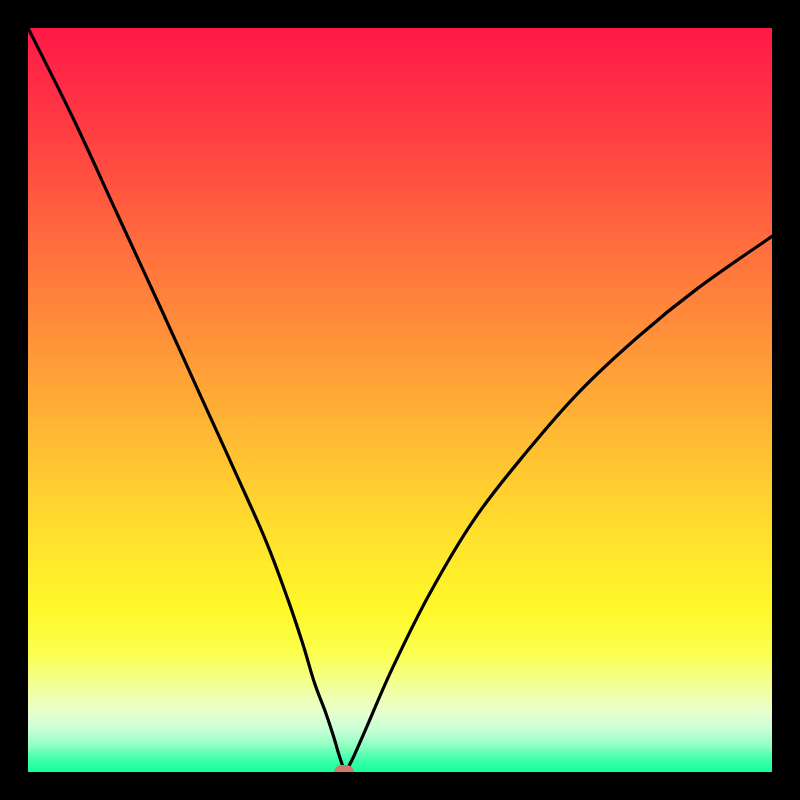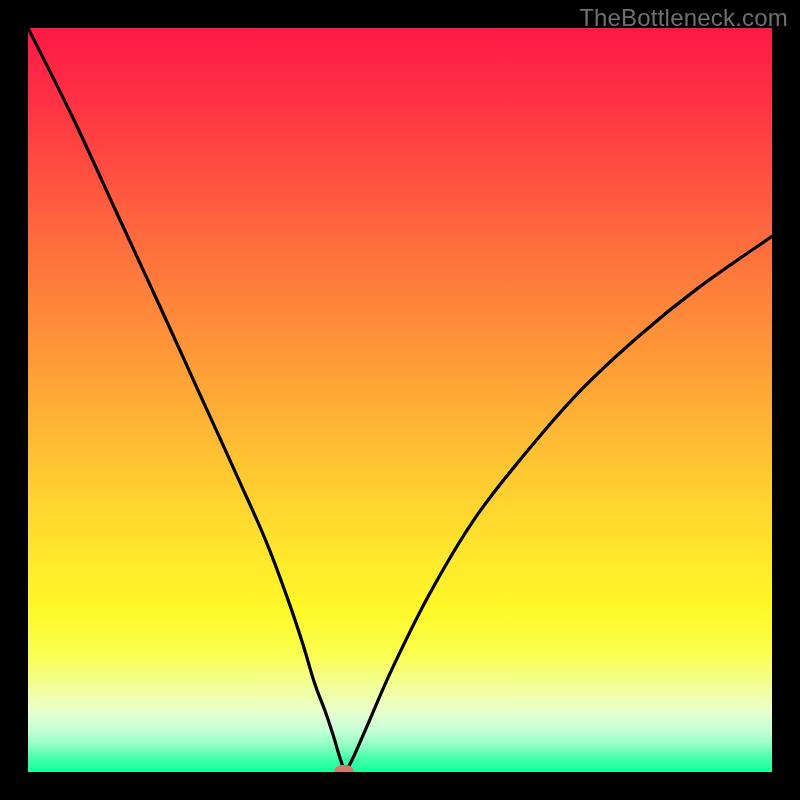--- a/index.html
+++ b/index.html
@@ -70,21 +70,20 @@
     border-radius: 8px / 7px;
     transform: translate(-50%, -50%);
     z-index: 5;
   }
 </style>
 </head>
 <body>
 
 <div class="frame">
 
-  <div class="watermark">TheBottleneck.com</div>
 
   <div class="plot">
     <div class="gradient"></div>
 
     <svg class="curve" viewBox="0 0 744 744" preserveAspectRatio="none">
       <path fill="none" stroke="#000000" stroke-width="3.2" stroke-linecap="round" stroke-linejoin="round" d="M 0.00 0.00 C 8.18 16.37, 28.27 55.18, 44.64 89.28 C 61.01 123.38, 72.91 150.54, 89.28 186.00 C 105.65 221.46, 118.92 249.98, 133.92 282.72 C 148.92 315.46, 157.48 334.55, 171.12 364.56 C 184.76 394.57, 196.04 419.12, 208.32 446.40 C 220.60 473.68, 228.53 490.17, 238.08 513.36 C 247.63 536.55, 253.58 553.78, 260.40 572.88 C 267.22 591.98, 270.51 602.52, 275.28 617.52 C 280.05 632.52, 282.35 642.44, 286.44 654.72 C 290.53 667.00, 294.19 674.93, 297.60 684.48 C 301.01 694.03, 302.58 699.03, 305.04 706.80 C 307.50 714.57, 309.22 721.16, 310.99 726.89 C 312.77 732.62, 313.76 734.91, 314.71 738.05 C 315.67 741.19, 314.56 744.95, 316.20 744.00 C 317.84 743.05, 319.55 741.02, 323.64 732.84 C 327.73 724.66, 331.02 716.41, 338.52 699.36 C 346.02 682.31, 352.97 664.39, 364.56 639.84 C 376.15 615.29, 386.76 592.72, 401.76 565.44 C 416.76 538.16, 428.67 516.96, 446.40 491.04 C 464.13 465.12, 479.38 447.27, 498.48 424.08 C 517.58 400.89, 530.10 385.70, 550.56 364.56 C 571.02 343.42, 588.26 327.86, 610.08 308.76 C 631.90 289.66, 645.05 278.81, 669.60 260.40 C 694.15 241.99, 730.36 217.87, 744.00 208.32"></path>
     </svg>
 
     <div class="marker" style="left: 316.2px; top: 744px; background: rgb(207, 122, 109);"></div>
   </div>

